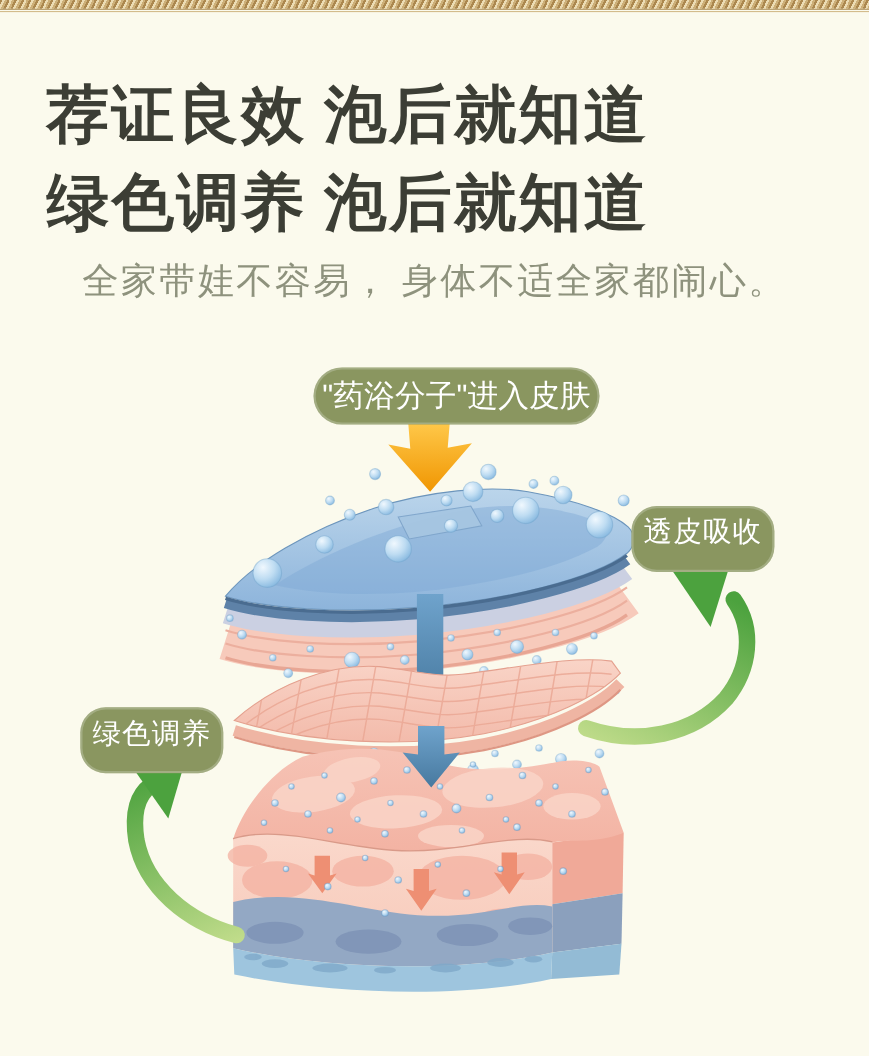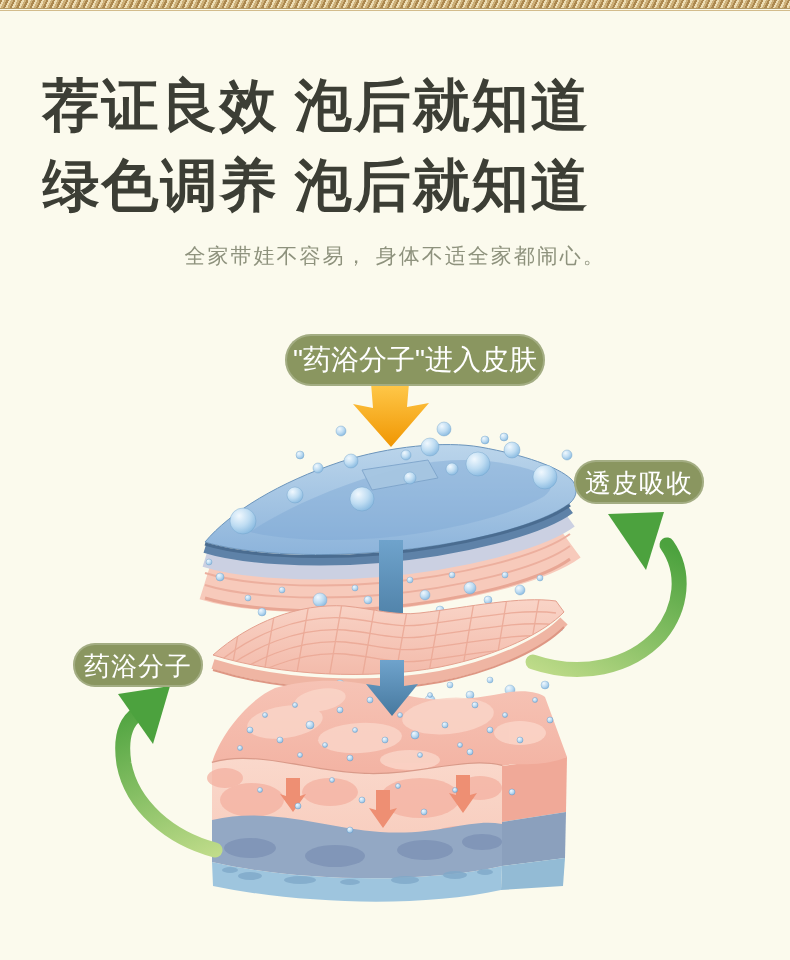--- a/index.html
+++ b/index.html
@@ -25,40 +25,40 @@
     font-weight:700;
     font-size:57px;line-height:80px;
     color:#3C3E35;
     letter-spacing:2px;
     margin:0;
   }
   .subtitle{
     position:absolute;top:238px;left:0;width:790px;
     text-align:center;
     font-family:"Liberation Serif","DejaVu Serif",serif;
-    font-size:21px;line-height:36px;
+    font-size:33px;line-height:36px;
     color:#8E927D;
     letter-spacing:2px;
     margin:0;
   }
   .pill{
     position:absolute;
     background:#8A9660;
     color:#FFFFFF;
     text-align:center;
     border-radius:27px;
     box-shadow:inset 0 0 0 2px rgba(255,255,255,0.22);
     white-space:nowrap;
   }
   .pill-top{
     left:285px;top:334px;width:260px;height:52px;
     line-height:52px;font-size:28px;
   }
   .pill-side{
-    width:130px;height:44px;line-height:46px;font-size:26px;
+    width:130px;height:60px;line-height:46px;font-size:26px;
     border-radius:23px;letter-spacing:1px;
   }
   .pill-right{left:574px;top:460px;}
   .pill-left{left:73px;top:643px;}
   .illustration{
     position:absolute;left:0;top:0;width:790px;height:960px;
     pointer-events:none;
   }
 </style>
 </head>
@@ -331,16 +331,16 @@
     </g>
   </svg>
 
   <div class="pill pill-top">
     <span>"药浴分子"进入皮肤</span>
   </div>
   <div class="pill pill-side pill-right">
     <span>透皮吸收</span>
   </div>
   <div class="pill pill-side pill-left">
-    <span>药浴分子</span>
+    <span>绿色调养</span>
   </div>
 
 </div>
 
 </body></html>

